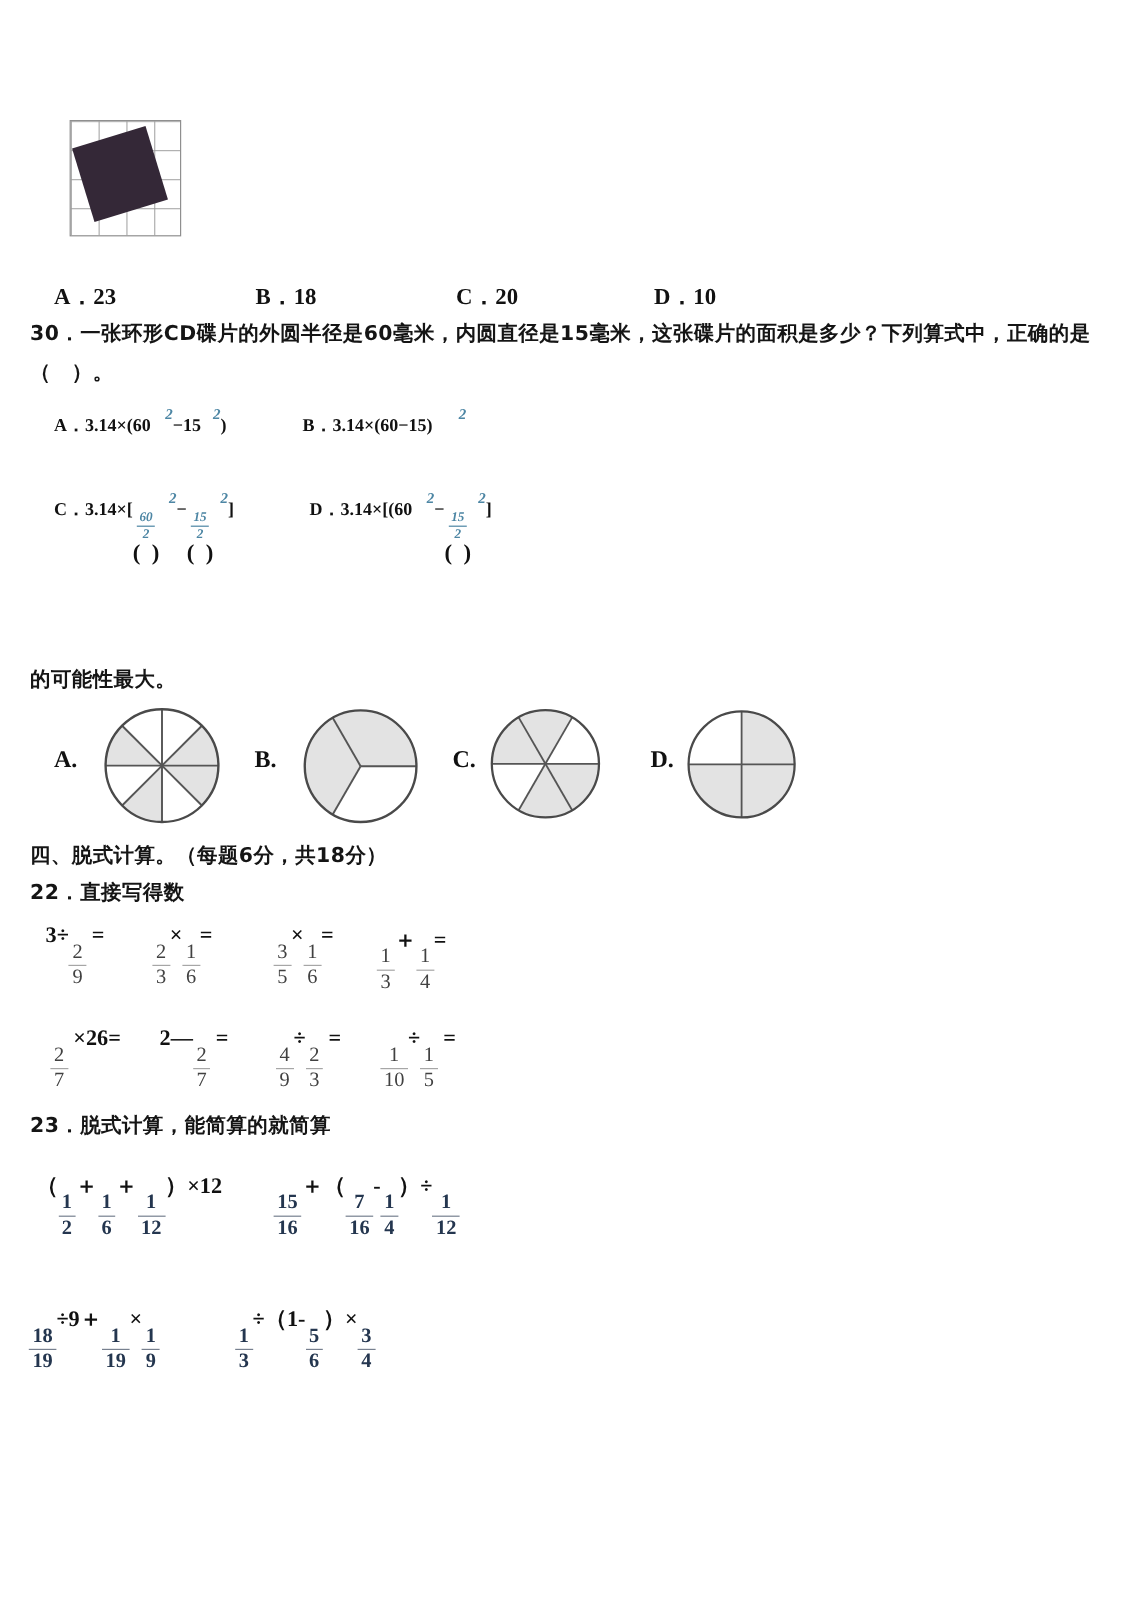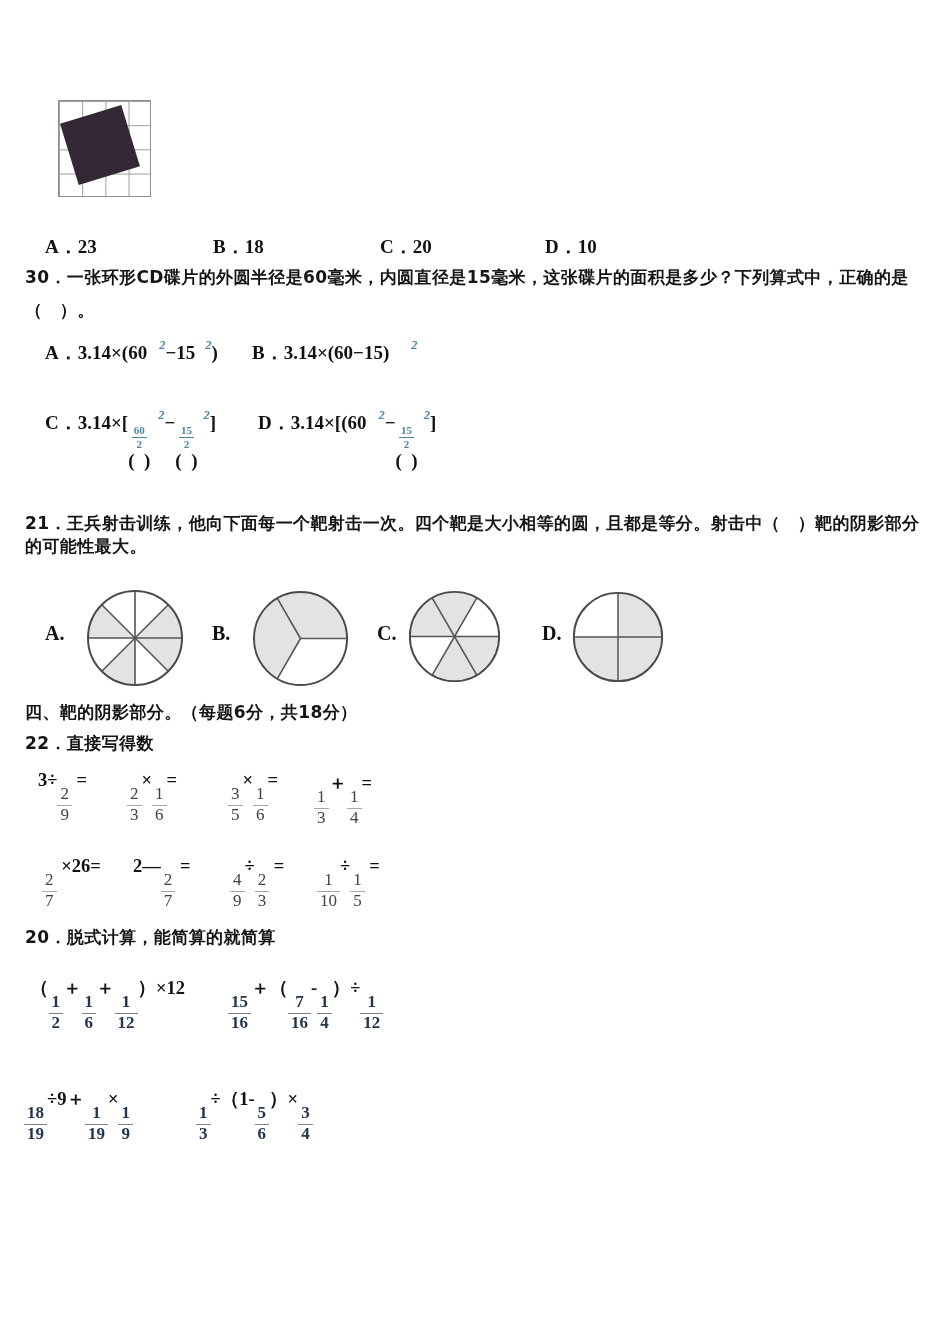--- a/index.html
+++ b/index.html
@@ -20,33 +20,33 @@
            background:#342837;transform:rotate(-17deg);}
 
   
   .optrow{position:absolute;left:0;top:0;width:100%;}
   .opt19{position:absolute;top:234px;font-weight:700;font-size:19px;white-space:pre;}
   .o19-0{left:45px}.o19-1{left:213px}.o19-2{left:380px}.o19-3{left:545px}
 
   
   .mexp{position:absolute;white-space:nowrap;}
   .mtxt{font-weight:700;font-size:18.5px;color:#111;white-space:pre;font-family:"Liberation Serif",serif;}
-  .m-q20 .mtxt{font-size:19px;}
+  .m-q20 .mtxt{font-size:15px;}
   .frac{display:inline-flex;flex-direction:column;align-items:center;vertical-align:-13px;line-height:1;}
   .frac .fn,.frac .fd{font-size:17px;line-height:1.1;padding:0 3px;font-family:"Liberation Serif",serif;}
   .frac .fbar{align-self:stretch;border-top:1.5px solid #999;margin:1px 0 0 0;height:0;}
   .m-gray .frac .fn,.m-gray .frac .fd{color:#414141;font-weight:400;}
   .m-gray .frac .fbar{border-color:#a6a6a6;}
   .m-navy .frac .fn,.m-navy .frac .fd{color:#24364f;font-weight:700;}
   .m-navy .frac .fbar{border-color:#77808f;}
   .msup{font-size:12.5px;font-style:italic;font-weight:700;color:#4d86a4;vertical-align:10px;
         font-family:"Liberation Serif",serif;}
   .pfrac{display:inline-flex;flex-direction:column;align-items:center;vertical-align:-5px;}
   .pfrac .frac{vertical-align:0;margin-bottom:1px;}
-  .pfrac .frac .fn,.pfrac .frac .fd{font-size:11px;color:#4d86a4;font-weight:700;padding:0 2px;}
+  .pfrac .frac .fn,.pfrac .frac .fd{font-size:11px;color:#4d86a4;font-style:italic;font-weight:700;padding:0 2px;}
   .pfrac .frac .fbar{border-color:#4d86a4;border-top-width:1px;}
   .pfrac .pfp{font-weight:700;font-size:19px;color:#111;white-space:pre;line-height:1;}
 
   
   .q20a{left:45px;top:338px;}  .q20b{left:252px;top:338px;}
   .q20c{left:45px;top:408px;}  .q20d{left:258px;top:408px;}
 
   
   .tlabel{position:absolute;top:622px;font-weight:700;font-size:20px;font-family:"Liberation Serif",serif;}
   .tl-0{left:45px}.tl-1{left:212px}.tl-2{left:377px}.tl-3{left:542px}
@@ -103,22 +103,21 @@
       </span><span style="display: inline-block; width: 6px;"></span><span class="msup">2</span><span class="mtxt">]</span></div>
   <div class="mexp q20d m-q20"><span class="mtxt">D．3.14×[(60</span><span style="display: inline-block; width: 12px;"></span><span class="msup">2</span><span class="mtxt">−</span><span class="pfrac">
         <span class="frac">
           <span class="fn">15</span>
           <span class="fbar"></span>
           <span class="fd">2</span>
         </span>
         <span class="pfp">(&nbsp;&nbsp;)</span>
       </span><span style="display: inline-block; width: 6px;"></span><span class="msup">2</span><span class="mtxt">]</span></div>
 
-  <div class="cn" style="left:25px;top:512px;">21．王兵射击训练，他向下面每一个靶射击一次。四个靶是大小相等的圆，且都是等分。射击中（　）靶的阴影部分</div>
-  <div class="cn" style="left:25px;top:535px;text-align:center;">的可能性最大。</div>
+  <div class="cn" style="left:25px;top:555px;text-align:center;">的可能性最大。</div>
 
   <span class="tlabel tl-0">A.</span>
   <span class="tlabel tl-1">B.</span>
   <span class="tlabel tl-2">C.</span>
   <span class="tlabel tl-3">D.</span>
 
   <div class="pie pieA">
       <svg viewBox="0 0 100 100">
         <path d="M50,50 L50.00,3.00 A47,47 0 0 1 83.23,16.77 Z" fill="#ffffff"></path>
         <path d="M50,50 L83.23,16.77 A47,47 0 0 1 97.00,50.00 Z" fill="#e3e3e3"></path>
@@ -174,21 +173,21 @@
         <path d="M50,50 L50.00,97.00 A47,47 0 0 1 3.00,50.00 Z" fill="#e3e3e3"></path>
         <path d="M50,50 L3.00,50.00 A47,47 0 0 1 50.00,3.00 Z" fill="#ffffff"></path>
         <line x1="50" y1="50" x2="50.00" y2="3.00" stroke="#555555" stroke-width="1.6"></line>
         <line x1="50" y1="50" x2="97.00" y2="50.00" stroke="#555555" stroke-width="1.6"></line>
         <line x1="50" y1="50" x2="50.00" y2="97.00" stroke="#555555" stroke-width="1.6"></line>
         <line x1="50" y1="50" x2="3.00" y2="50.00" stroke="#555555" stroke-width="1.6"></line>
         <circle cx="50" cy="50" r="47" fill="none" stroke="#4a4a4a" stroke-width="2"></circle>
       </svg>
     </div>
 
-  <div class="cn" style="left:25px;top:701px;">四、靶的阴影部分。（每题6分，共18分）</div>
+  <div class="cn" style="left:25px;top:701px;">四、脱式计算。（每题6分，共18分）</div>
   <div class="cn" style="left:25px;top:732px;">22．直接写得数</div>
 
   <div class="mexp q22-0-0 m-gray"><span class="mtxt">3÷</span><span class="frac">
         <span class="fn">2</span>
         <span class="fbar"></span>
         <span class="fd">9</span>
       </span><span class="mtxt"> =</span></div>
   <div class="mexp q22-0-1 m-gray"><span class="frac">
         <span class="fn">2</span>
         <span class="fbar"></span>
@@ -238,21 +237,21 @@
   <div class="mexp q22-1-3 m-gray"><span class="frac">
         <span class="fn">1</span>
         <span class="fbar"></span>
         <span class="fd">10</span>
       </span><span class="mtxt">÷</span><span class="frac">
         <span class="fn">1</span>
         <span class="fbar"></span>
         <span class="fd">5</span>
       </span><span class="mtxt"> =</span></div>
 
-  <div class="cn" style="left:25px;top:926px;">20．脱式计算，能简算的就简算</div>
+  <div class="cn" style="left:25px;top:926px;">23．脱式计算，能简算的就简算</div>
   <div class="mexp q23-0-0 m-navy"><span class="mtxt">（</span><span class="frac">
         <span class="fn">1</span>
         <span class="fbar"></span>
         <span class="fd">2</span>
       </span><span class="mtxt">＋</span><span class="frac">
         <span class="fn">1</span>
         <span class="fbar"></span>
         <span class="fd">6</span>
       </span><span class="mtxt">＋</span><span class="frac">
         <span class="fn">1</span>

